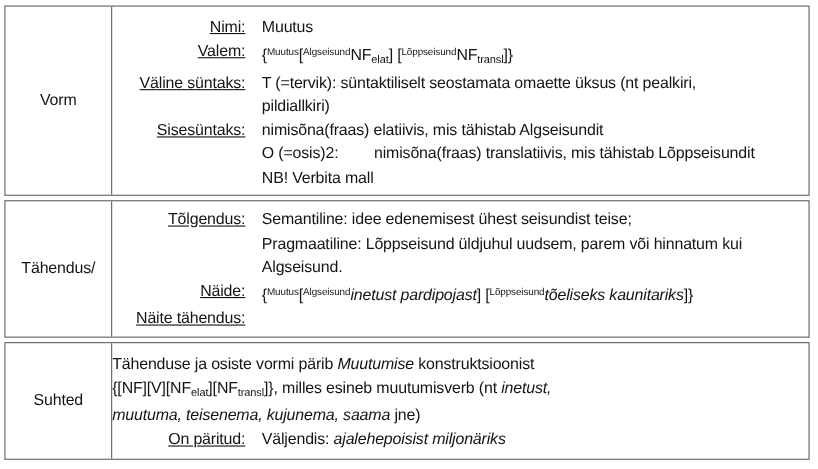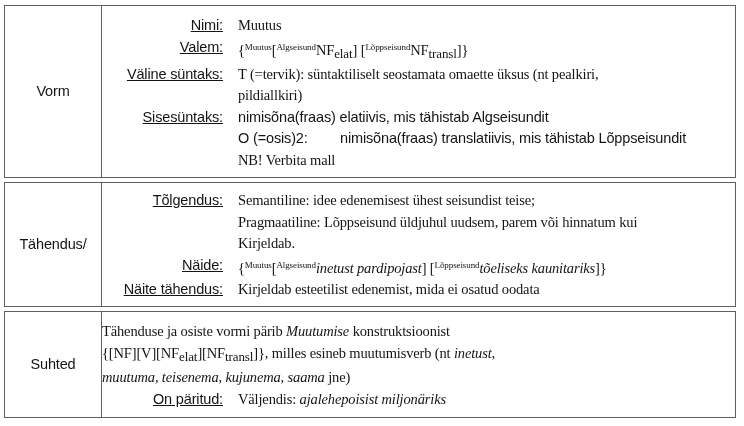--- a/index.html
+++ b/index.html
@@ -59,33 +59,33 @@
     display: grid;
     grid-template-columns: 136px 1fr;
   }
   .flabel {
     text-align: right;
     padding-right: 15px;
     white-space: nowrap;
     text-decoration: underline;
   }
   .fcontent { min-width: 0; }
-  .line { white-space: nowrap; font-family: Liberation Serif, serif; }
+  .line { white-space: nowrap; }
   .oline {
     display: grid;
     grid-template-columns: 102px 1fr;
     white-space: nowrap;
   }
   .sg-sup {
     font-size: 9px;
     vertical-align: 4.5px;
     letter-spacing: -0.1px;
   }
   .sg-sub {
-    font-size: 13px;
+    font-size: 10px;
     vertical-align: -3px;
     letter-spacing: -0.1px;
   }
   .sg-i { font-style: italic; }
 </style>
 </head>
 <body>
 
 <div class="page">
   <div class="ctable">
@@ -129,30 +129,29 @@
     <div class="sec sec2">
       <div class="hdr-cell">
         <div>Tähendus/</div>
       </div>
       <div class="sec-body">
         <div class="frow">
           <div class="flabel">Tõlgendus:</div>
           <div class="fcontent">
             <div class="line">Semantiline: idee edenemisest ühest seisundist teise;</div>
             <div class="line">Pragmaatiline: Lõppseisund üldjuhul uudsem, parem või hinnatum kui</div>
-            <div class="line">Kirjeldab.</div>
+            <div class="line">Algseisund.</div>
           </div>
         </div>
         <div class="frow">
           <div class="flabel">Näide:</div>
           <div class="fcontent line"><span>{</span><span class="sg-sup">Muutus</span><span>[</span><span class="sg-sup">Algseisund</span><span class="sg-i">inetust pardipojast</span><span>] [</span><span class="sg-sup">Lõppseisund</span><span class="sg-i">tõeliseks kaunitariks</span><span>]}</span></div>
         </div>
         <div class="frow">
           <div class="flabel">Näite tähendus:</div>
-          <div class="fcontent line">Kirjeldab esteetilist edenemist, mida ei osatud oodata</div>
         </div>
       </div>
     </div>
 
     <div class="sec sec3">
       <div class="hdr-cell">
         <div>Suhted</div>
       </div>
       <div class="sec-body">
         <div class="frow">

